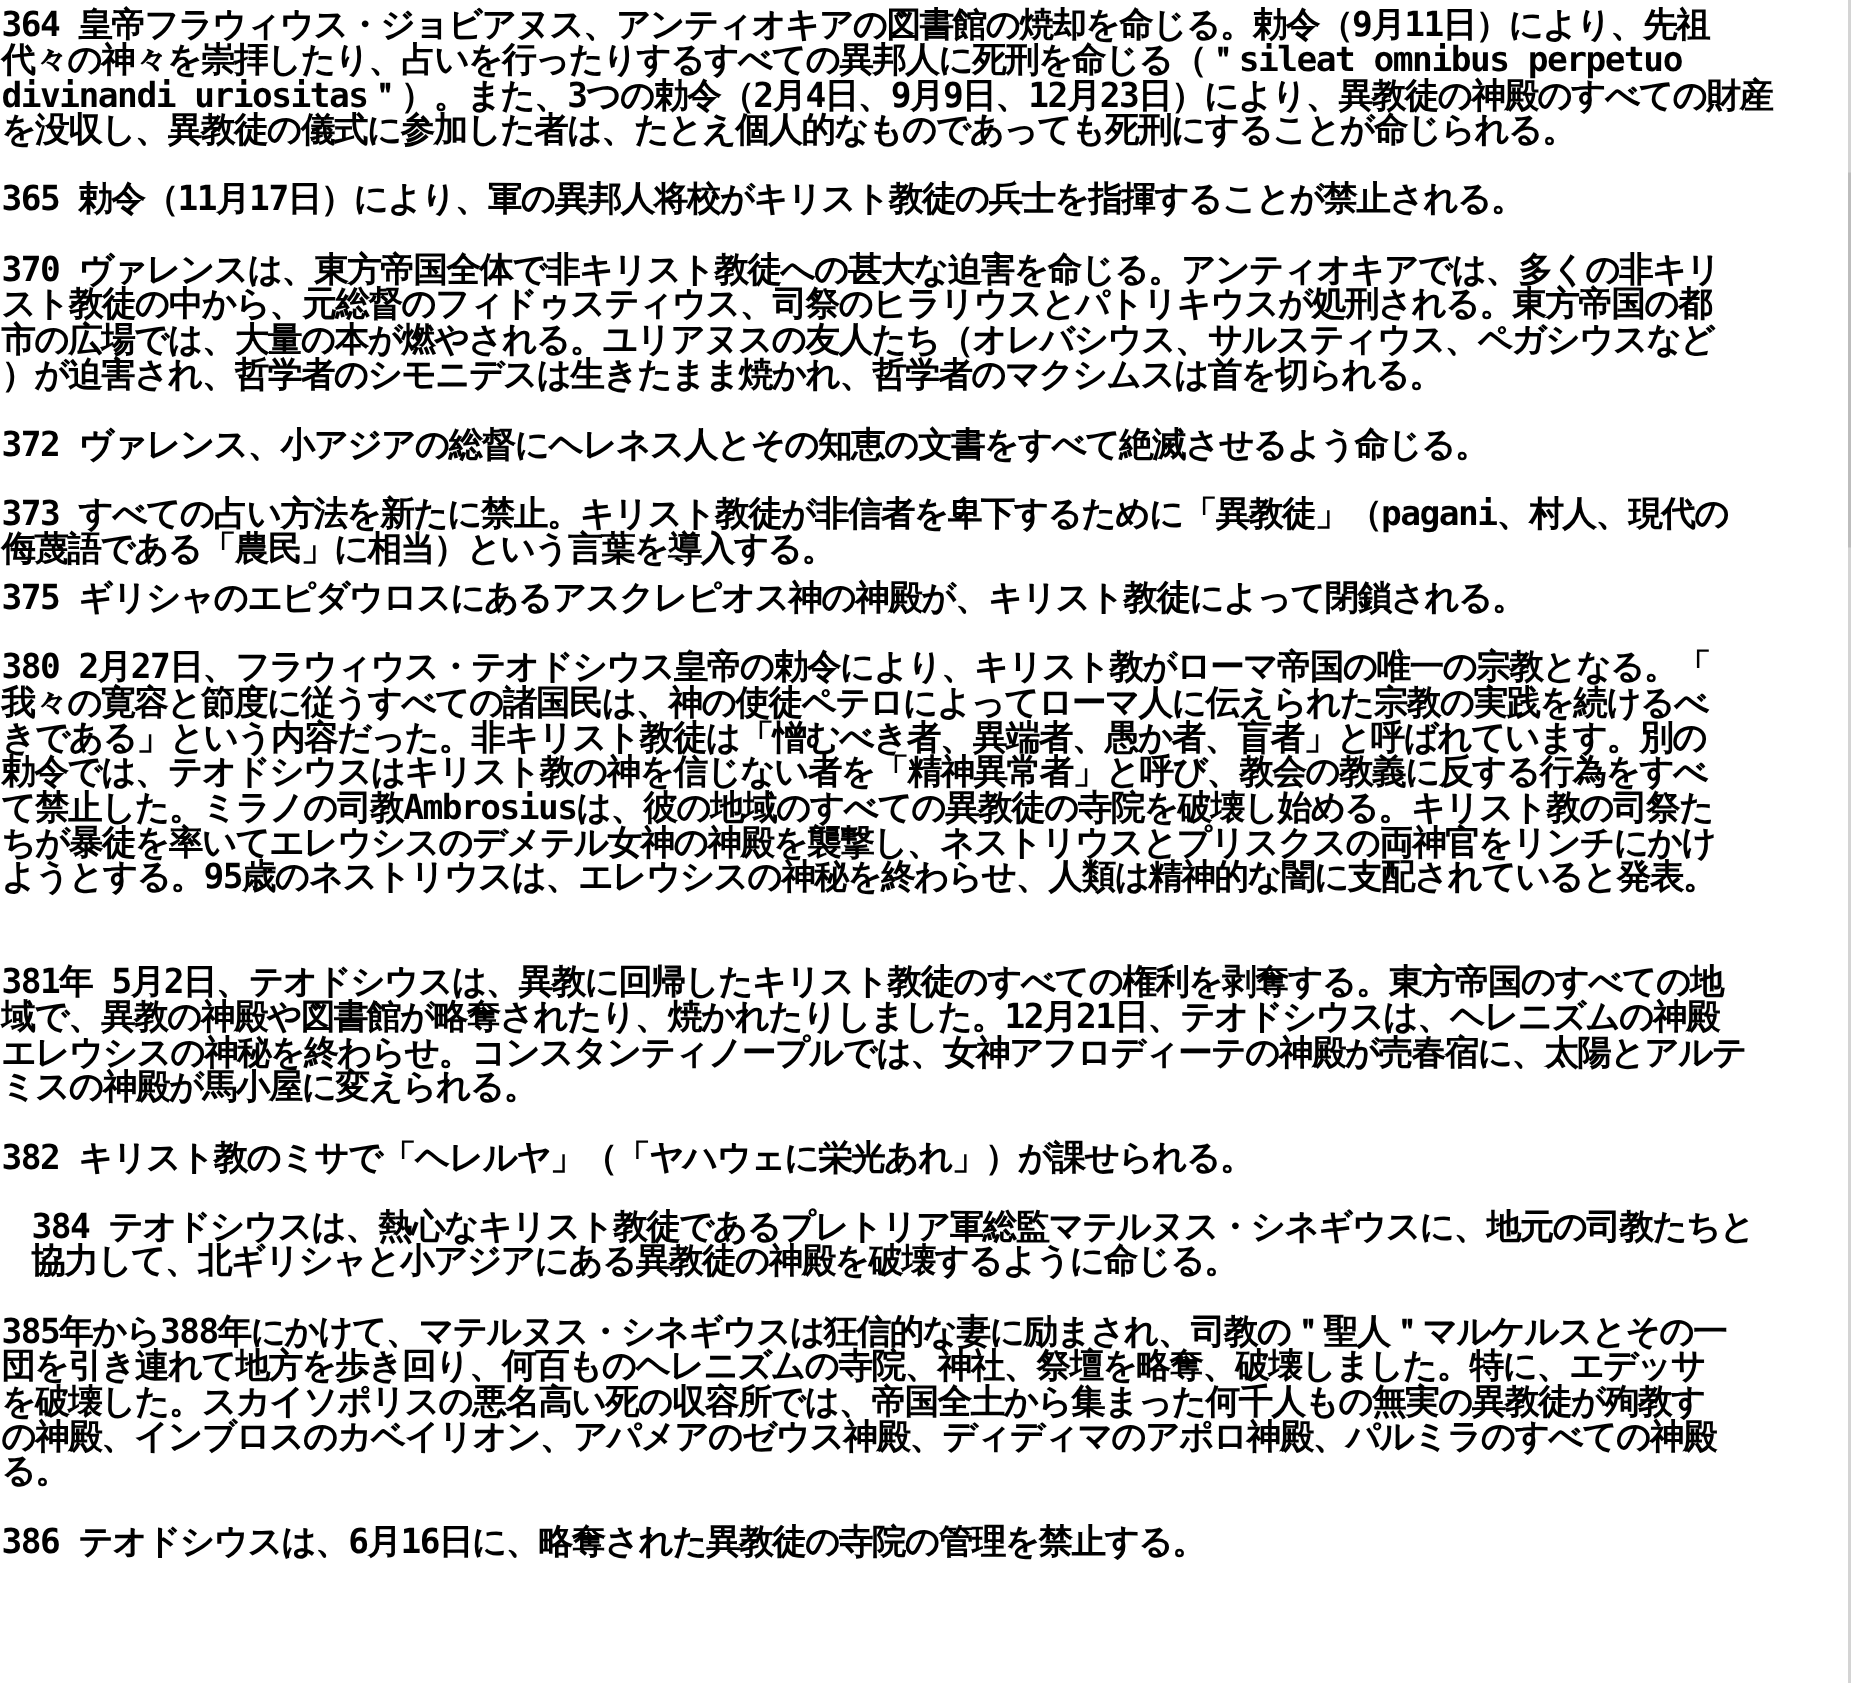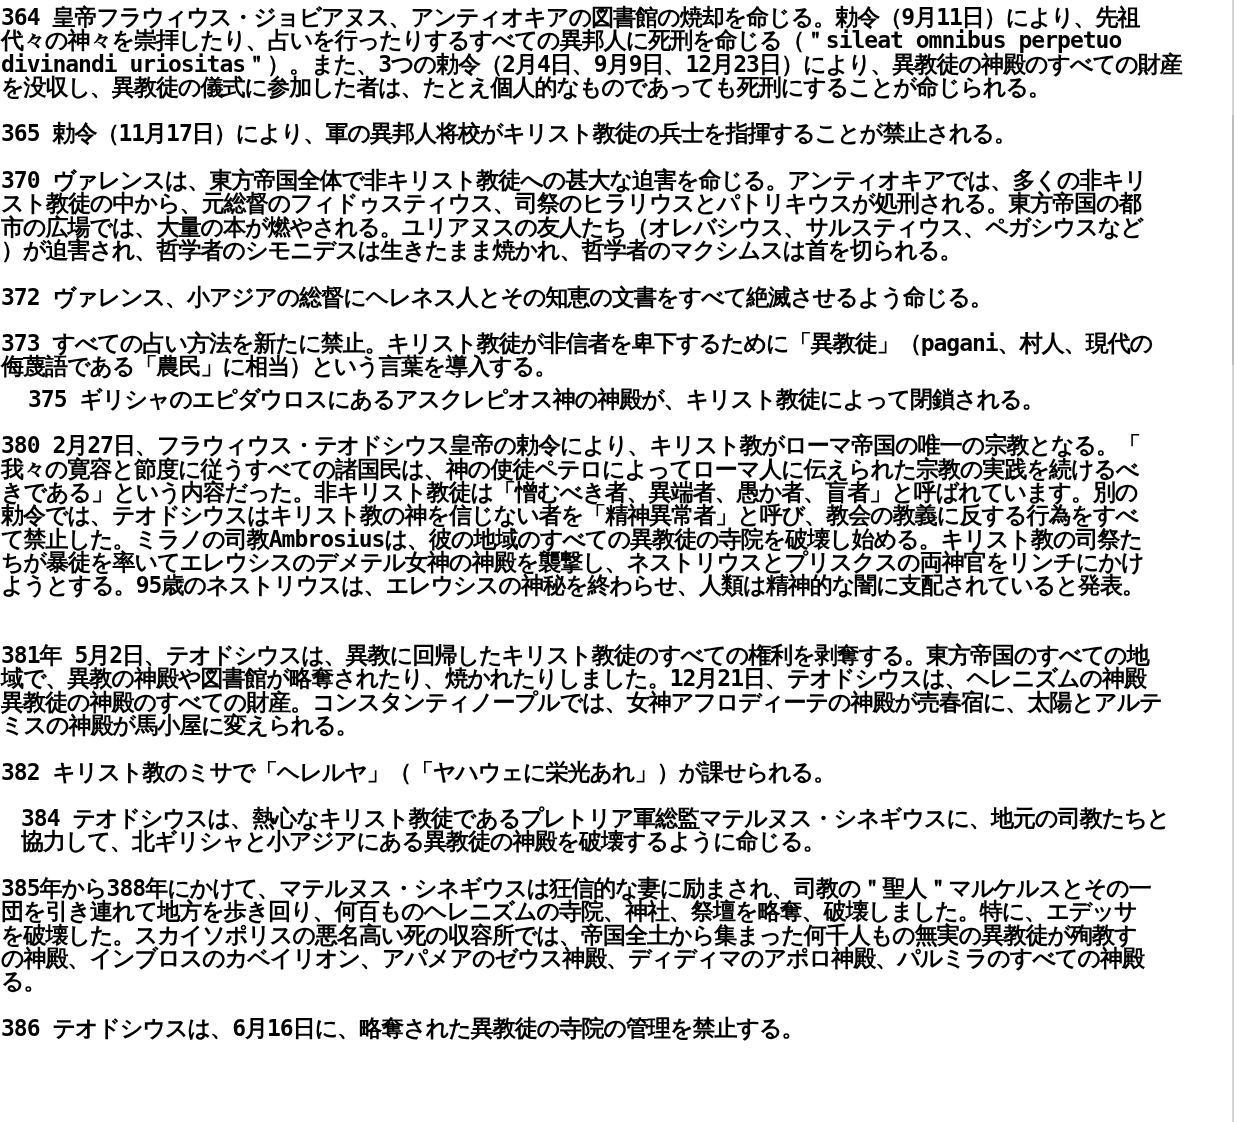--- a/index.html
+++ b/index.html
@@ -62,36 +62,36 @@
       <div class="line">市の広場では、大量の本が燃やされる。ユリアヌスの友人たち（オレバシウス、サルスティウス、ペガシウスなど</div>
       <div class="line">）が迫害され、哲学者のシモニデスは生きたまま焼かれ、哲学者のマクシムスは首を切られる。</div>
     </div>
     <div class="para" style="margin-bottom: 23.3px;">
       <div class="line">372 ヴァレンス、小アジアの総督にヘレネス人とその知恵の文書をすべて絶滅させるよう命じる。</div>
     </div>
     <div class="para" style="margin-bottom: 9px;">
       <div class="line">373 すべての占い方法を新たに禁止。キリスト教徒が非信者を卑下するために「異教徒」（pagani、村人、現代の</div>
       <div class="line">侮蔑語である「農民」に相当）という言葉を導入する。</div>
     </div>
-    <div class="para" style="margin-bottom: 23.3px; padding-left: 27px;">
+    <div class="para" style="margin-bottom: 23.3px;">
       <div class="line">375 ギリシャのエピダウロスにあるアスクレピオス神の神殿が、キリスト教徒によって閉鎖される。</div>
     </div>
     <div class="para" style="margin-bottom: 46.6px;">
       <div class="line">380 2月27日、フラウィウス・テオドシウス皇帝の勅令により、キリスト教がローマ帝国の唯一の宗教となる。「</div>
       <div class="line">我々の寛容と節度に従うすべての諸国民は、神の使徒ペテロによってローマ人に伝えられた宗教の実践を続けるべ</div>
       <div class="line">きである」という内容だった。非キリスト教徒は「憎むべき者、異端者、愚か者、盲者」と呼ばれています。別の</div>
       <div class="line">勅令では、テオドシウスはキリスト教の神を信じない者を「精神異常者」と呼び、教会の教義に反する行為をすべ</div>
       <div class="line">て禁止した。ミラノの司教Ambrosiusは、彼の地域のすべての異教徒の寺院を破壊し始める。キリスト教の司祭た</div>
       <div class="line">ちが暴徒を率いてエレウシスのデメテル女神の神殿を襲撃し、ネストリウスとプリスクスの両神官をリンチにかけ</div>
       <div class="line">ようとする。95歳のネストリウスは、エレウシスの神秘を終わらせ、人類は精神的な闇に支配されていると発表。</div>
     </div>
     <div class="para" style="margin-bottom: 23.3px;">
       <div class="line">381年 5月2日、テオドシウスは、異教に回帰したキリスト教徒のすべての権利を剥奪する。東方帝国のすべての地</div>
       <div class="line">域で、異教の神殿や図書館が略奪されたり、焼かれたりしました。12月21日、テオドシウスは、ヘレニズムの神殿</div>
-      <div class="line">異教徒の神殿のすべての財産。コンスタンティノープルでは、女神アフロディーテの神殿が売春宿に、太陽とアルテ</div>
+      <div class="line">エレウシスの神秘を終わらせ。コンスタンティノープルでは、女神アフロディーテの神殿が売春宿に、太陽とアルテ</div>
       <div class="line">ミスの神殿が馬小屋に変えられる。</div>
     </div>
     <div class="para" style="margin-bottom: 23.3px;">
       <div class="line">382 キリスト教のミサで「ヘレルヤ」（「ヤハウェに栄光あれ」）が課せられる。</div>
     </div>
     <div class="para" style="margin-bottom: 23.3px; padding-left: 20px;">
       <div class="line">384 テオドシウスは、熱心なキリスト教徒であるプレトリア軍総監マテルヌス・シネギウスに、地元の司教たちと</div>
       <div class="line">協力して、北ギリシャと小アジアにある異教徒の神殿を破壊するように命じる。</div>
     </div>
     <div class="para" style="margin-bottom: 23.3px;">

